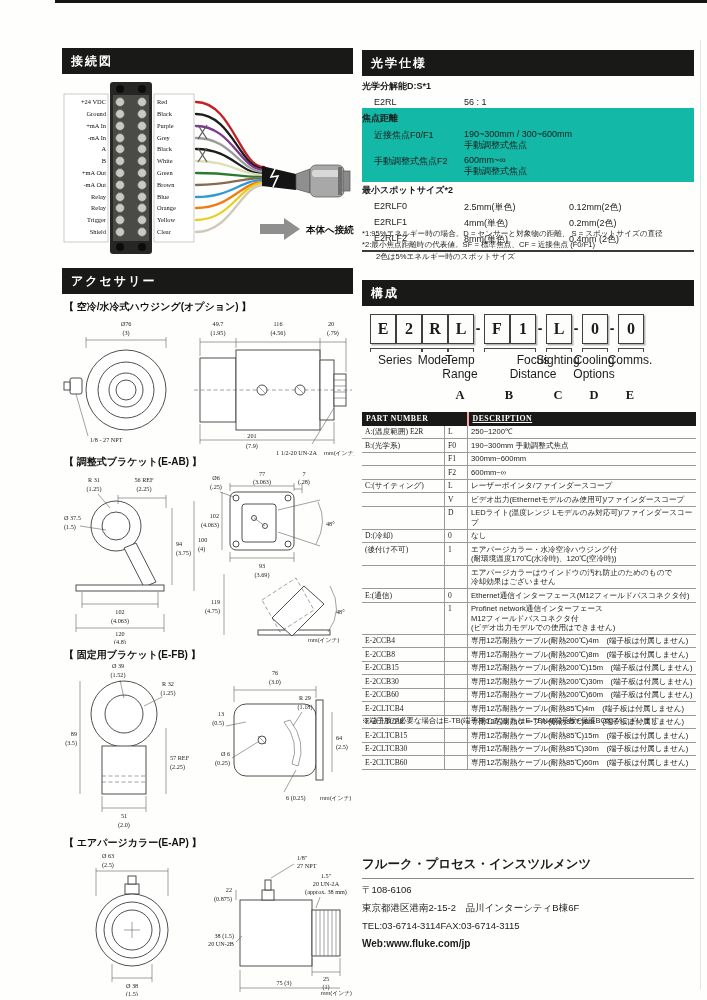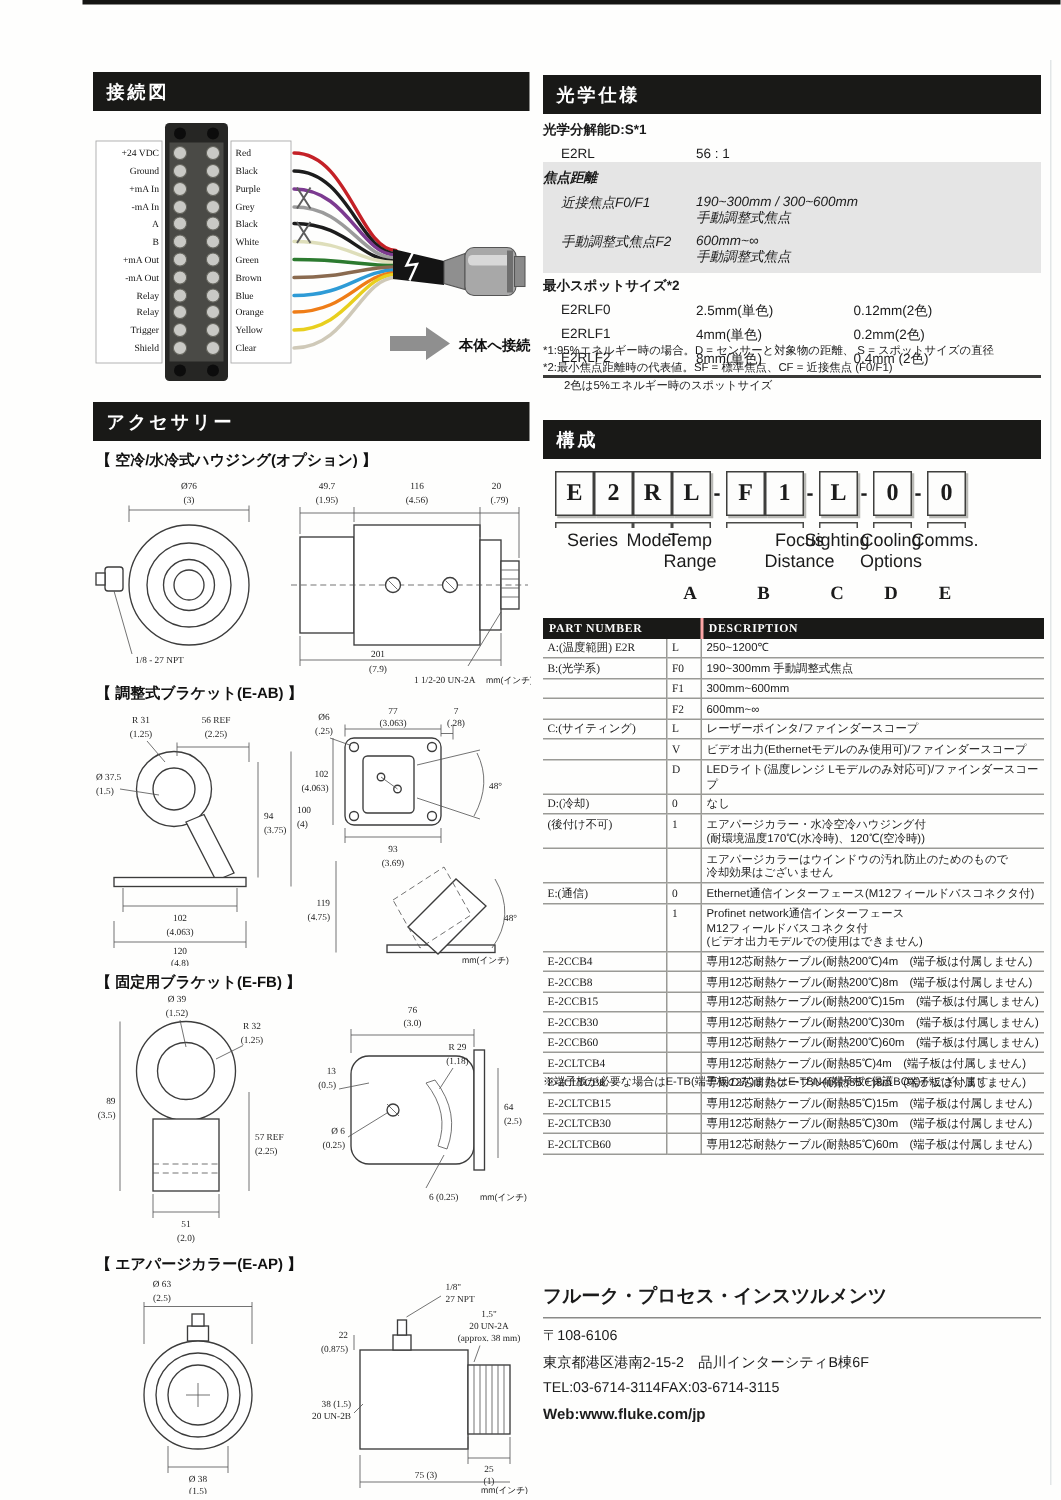--- a/index.html
+++ b/index.html
@@ -20,42 +20,42 @@
   .dme{text-anchor:end;}
   .dju{font-family:"Liberation Sans",sans-serif;font-size:5.8px;fill:#1c1c1c;}
   .tl{font-family:"Liberation Serif",serif;font-size:6.4px;fill:#111;}
   .arrtxt{font-family:"Liberation Sans",sans-serif;font-size:9.5px;font-weight:bold;fill:#111;}
   
   .opt{position:absolute;left:362px;top:78px;width:332px;font-size:9px;}
   .opt .hd{font-weight:bold;padding:2px 0;}
   .orow{display:flex;padding:1.5px 0;}
   .orow .lab{width:102px;padding-left:12px;box-sizing:border-box;}
   .orow .v1{width:105px;}
-  .oshade{background:#e5e5e5;padding:2px 0 3px;font-style:italic;}
+  .oshade{background:#14b8a6;padding:2px 0 3px;}
   .optend{border-bottom:2px solid #3a3a38;padding-bottom:3px;}
   .fnotes{position:absolute;left:362px;top:228px;width:334px;font-size:7.6px;line-height:1.5;}
   .fn-indent{padding-left:14px;}
   
   .codearea{position:absolute;left:366px;top:314px;width:330px;height:96px;}
   .cbox{position:absolute;top:0;width:24px;height:28px;border:1px solid #3f3f3d;background:#fdfdfc;
         box-shadow:1.5px 1.5px 0 #b9b9b5;font-family:"Liberation Serif",serif;font-weight:bold;
         font-size:16px;text-align:center;line-height:28px;}
   .csep{position:absolute;top:0;width:8px;text-align:center;font-weight:bold;font-size:14px;line-height:28px;}
   .gline{position:absolute;top:34px;height:3px;border-top:1px solid #4a4a48;
          border-left:1px solid #4a4a48;border-right:1px solid #4a4a48;}
   .glabel{position:absolute;top:40px;transform:translateX(-50%);font-size:12px;text-align:center;
           white-space:pre-line;line-height:1.15;}
   .gletter{position:absolute;top:74px;transform:translateX(-50%);font-family:"Liberation Serif",serif;
            font-weight:bold;font-size:12.5px;}
   
   .ptable{position:absolute;left:362px;top:412px;width:334px;border-collapse:collapse;
           font-size:7.6px;line-height:1.25;}
   .ptable th{background:#191917;color:#fff;text-align:left;font-size:7.8px;
              padding:2px 4px;letter-spacing:.5px;font-family:"Liberation Serif",serif;}
-  .ptable th+th{border-left:2px solid #fca5a5;}
+  .ptable th+th{border-left:2px solid #fca5a5;text-decoration:underline;}
   .ptable td{border-bottom:1px solid #9a9a96;padding:1.5px 3px;vertical-align:top;}
   .ptable .c1{width:76px;font-family:"Liberation Serif",serif;border-right:1px solid #9a9a96;}
   .ptable .c2{width:16px;font-family:"Liberation Serif",serif;border-right:1px solid #9a9a96;}
   .ptable .c3{white-space:pre-line;}
   .tnote{position:absolute;left:362px;width:336px;font-size:7.4px;}
   
   .company{position:absolute;left:362px;top:856px;width:332px;}
   .cname{font-weight:bold;font-size:12.5px;border-bottom:1.5px solid #8a8a88;padding-bottom:5px;}
   .cline{font-size:9.5px;margin-top:5px;}
   .cweb{font-weight:bold;font-size:10px;margin-top:7px;}

